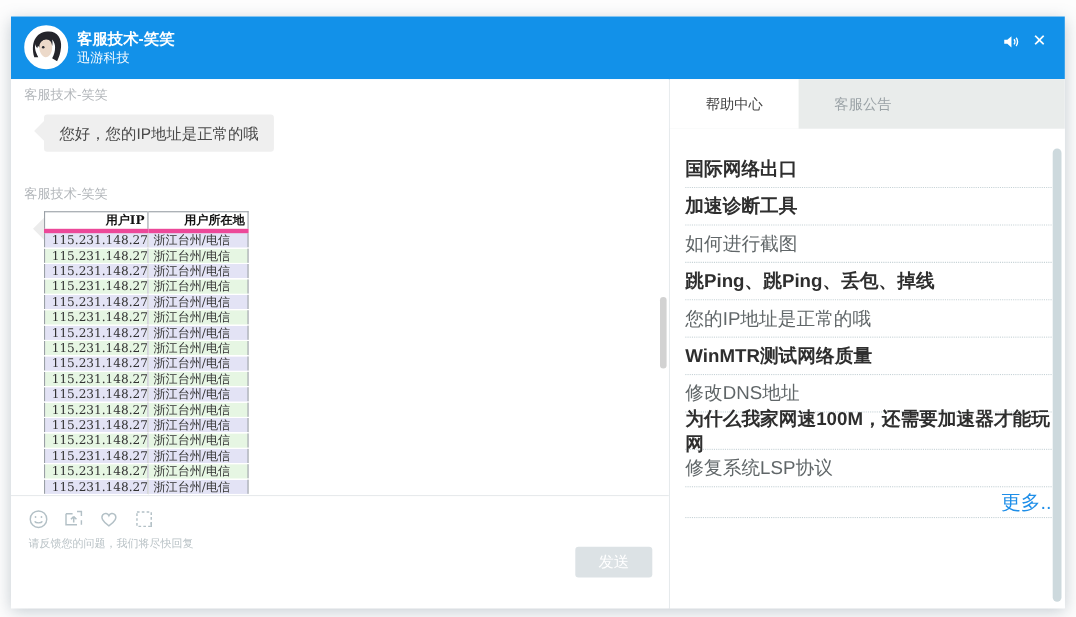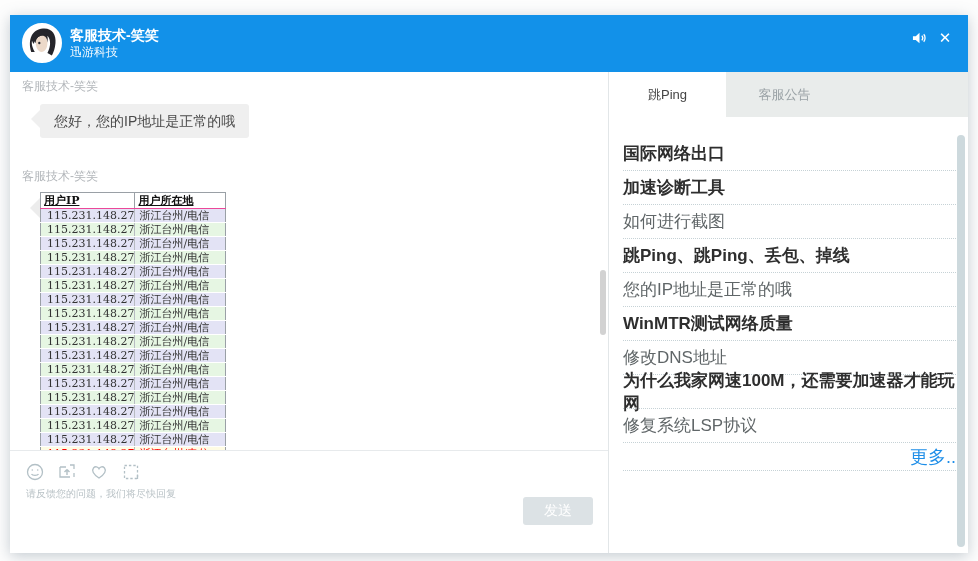--- a/index.html
+++ b/index.html
@@ -45,22 +45,22 @@
   .table-wrap:before {
     content:""; position:absolute; left:-10px; top:6px;
     border:10px solid transparent; border-right-color:#ececec; border-left:0;
   }
   table.ip-table {
     border-collapse:collapse; table-layout:fixed;
     border:1px solid #9aa0a6; background:#fff;
     font-family:"DejaVu Serif","Liberation Serif",serif; font-size:11px;
   }
   table.ip-table th {
-    width:80px; border-bottom:1px solid #ec4899; border-right:1px solid #9aa0a6;
-    font-weight:bold; color:#111; height:15px; text-align:left; padding:0 3px;text-decoration:underline;
+    width:80px; border-bottom:4px solid #ec4899; border-right:1px solid #9aa0a6;
+    font-weight:bold; color:#111; height:15px; text-align:right; padding:0 3px;
   }
   table.ip-table th:last-child { width:91px; border-right:none; }
   table.ip-table td {
     height:13px; line-height:13px; color:#333; padding:0 0 0 6px;
     border-right:1px solid #b8bcc2; border-bottom:1px solid #fff; white-space:nowrap; overflow:hidden;
   }
   table.ip-table td:last-child { border-right:none; padding-left:4px; }
   .chat-scroll-thumb {
     position:absolute; right:2px; top:198px; width:6px; height:65px;
     border-radius:3px; background:#d2d2d2; cursor:pointer;
@@ -265,21 +265,21 @@
         </div>
         <textarea class="composer-input" placeholder="请反馈您的问题，我们将尽快回复" style=""></textarea>
         <button class="send-btn">发送</button>
       </div>
     </div>
 
     <div class="v-divider"></div>
 
     <div class="right-panel">
       <div class="tab-strip" id="tab-strip">
-          <div class="tab active">跳Ping</div>
+          <div class="tab active">帮助中心</div>
           <div class="tab">客服公告</div>
         </div>
       <div class="help-list" id="help-list">
           <div class="help-item em">国际网络出口</div>
           <div class="help-item em">加速诊断工具</div>
           <div class="help-item">如何进行截图</div>
           <div class="help-item em">跳Ping、跳Ping、丢包、掉线</div>
           <div class="help-item">您的IP地址是正常的哦</div>
           <div class="help-item em">WinMTR测试网络质量</div>
           <div class="help-item">修改DNS地址</div>

